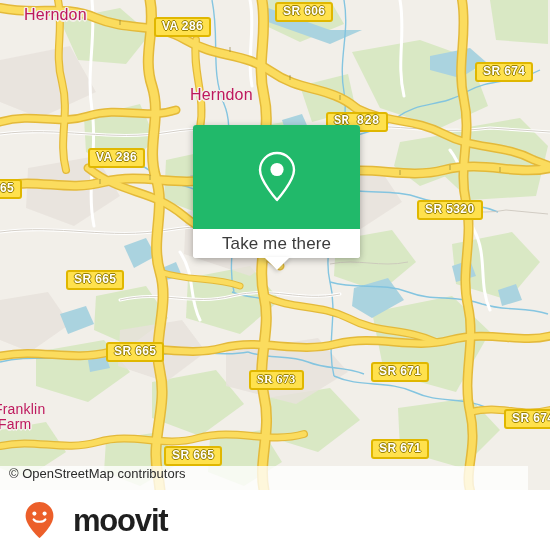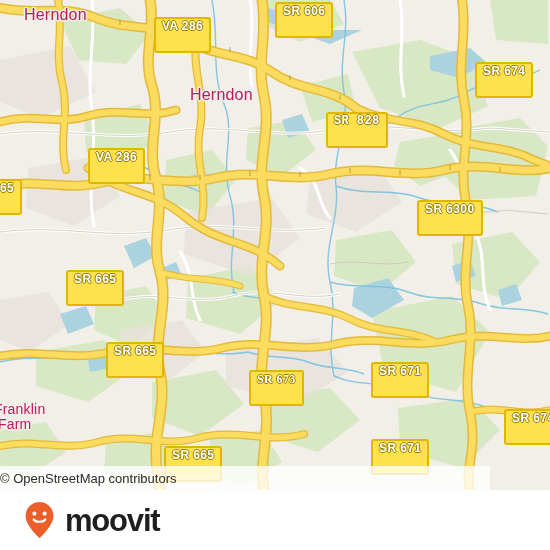--- a/index.html
+++ b/index.html
@@ -49,21 +49,21 @@
   
   .shield {
     position: absolute;
     background: #ffe14d;
     border: 2px solid #e0b700;
     border-radius: 3px;
     color: #ffffff;
     font-size: 12px;
     font-weight: bold;
     letter-spacing: .4px;
-    padding: 1px 6px 18px 6px;
+    padding: 1px 6px 2px 6px;
     line-height: 13px;
     white-space: nowrap;
     text-shadow: -1px 0 #9a8200, 1px 0 #9a8200, 0 -1px #9a8200, 0 1px #9a8200;
     box-sizing: border-box;
   }
 
   
   #popup {
     position: absolute;
     left: 193px;
@@ -134,40 +134,40 @@
   }
   #footer-address {
     color: #262626;
     font-size: 16.5px;
     letter-spacing: .1px;
     white-space: nowrap;
   }
   #brand {
     display: flex;
     align-items: center;
-    gap: 10px;
+    gap: 18px;
   }
   #brand-word {
     color: #1f1f1f;
     font-size: 31px;
     font-weight: bold;
     letter-spacing: -1.2px;
     line-height: 31px;
   }
 
   
   #attribution {
     position: absolute;
     left: 0; top: 466px;
-    width: 490px;
+    width: 528px;
     height: 24px;
     background: rgba(255,255,255,.78);
     display: flex;
-    align-items: center;
-    padding-left: 0;
+    align-items: flex-start;
+    padding-left: 9px;
     box-sizing: border-box;
   }
   #attribution-text {
     color: #2b2b2b;
     font-size: 13px;
     white-space: nowrap;
   }
 </style>
 </head>
 <body>
@@ -314,31 +314,43 @@
         <div class="place-label place-small" style="left: -6px; top: 402px;">Franklin</div>
         <div class="place-label place-small" style="left: -2px; top: 417px;">Farm</div>
       </div>
 
     <div id="shields">
         <div class="shield" style="left: 275px; top: 2px;">SR 606</div>
         <div class="shield" style="left: 154px; top: 17px;">VA 286</div>
         <div class="shield" style="left: 475px; top: 62px;">SR 674</div>
         <div class="shield" style="left: 326px; top: 112px; font-family: Liberation Mono, monospace;">SR 828</div>
         <div class="shield" style="left: 88px; top: 148px;">VA 286</div>
-        <div class="shield" style="left: 417px; top: 200px;">SR 6300</div>
+        <div class="shield" style="left: 417px; top: 200px;">SR 5320</div>
         <div class="shield" style="left: -8px; top: 179px;">65</div>
         <div class="shield" style="left: 66px; top: 270px;">SR 665</div>
         <div class="shield" style="left: 106px; top: 342px;">SR 665</div>
         <div class="shield" style="left: 249px; top: 370px; font-family: Liberation Serif, serif;">SR 673</div>
         <div class="shield" style="left: 371px; top: 362px;">SR 671</div>
         <div class="shield" style="left: 504px; top: 409px;">SR 674</div>
         <div class="shield" style="left: 164px; top: 446px;">SR 665</div>
         <div class="shield" style="left: 371px; top: 439px;">SR 671</div>
       </div>
 
+    <div id="popup">
+      <div id="popup-head">
+        <svg width="44" height="54" viewBox="0 0 44 54">
+          <path d="M22 3 C12.6 3 5 10.6 5 20 C5 31 22 50 22 50 C22 50 39 31 39 20 C39 10.6 31.4 3 22 3 Z" fill="none" stroke="#ffffff" stroke-width="2.4" stroke-linejoin="round"></path>
+          <circle cx="22" cy="19.5" r="6.6" fill="#ffffff"></circle>
+        </svg>
+      </div>
+      <div id="popup-foot">
+        <span id="popup-label">Take me there</span>
+      </div>
+      <div id="popup-tip"></div>
+    </div>
 
     <div id="attribution">
       <span id="attribution-text">© OpenStreetMap contributors</span>
     </div>
   </div>
 
   <div id="footer">
 
     <div id="footer-inner">
       <span id="brand">

